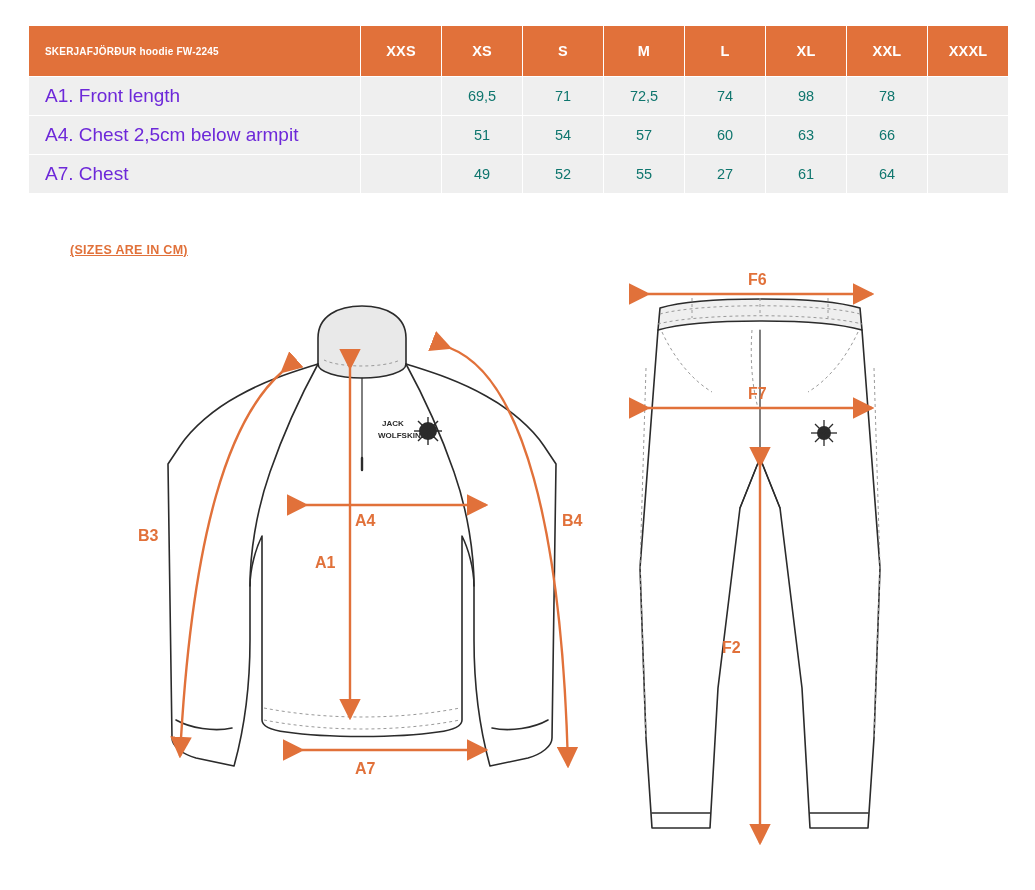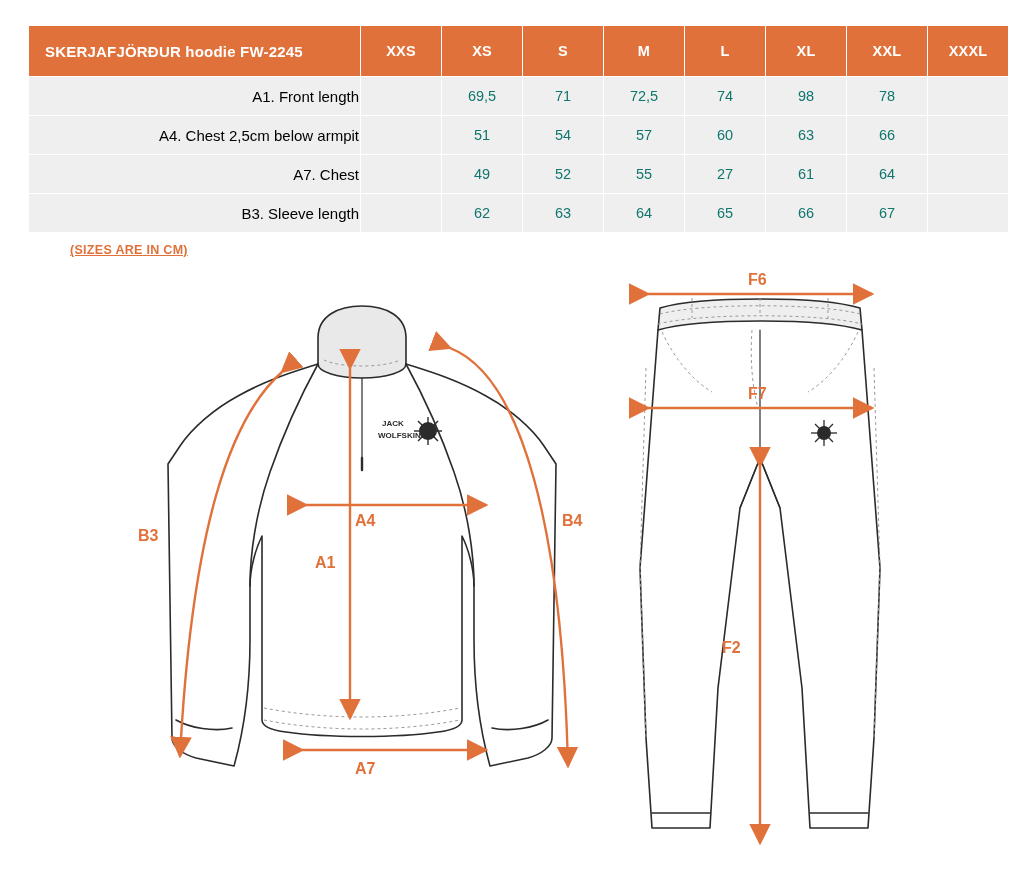--- a/index.html
+++ b/index.html
@@ -40,32 +40,32 @@
     color: #ffffff;
     font-weight: bold;
     text-align: center;
     letter-spacing: .2px;
     height: 48px;
     font-size: 14.5px;
   }
   table.size-table thead th.first {
     text-align: left;
     padding-left: 16px;
-    font-size: 15px;
+    font-size: 10px;
   }
   table.size-table tbody td {
     background: #efefef;
     text-align: center;
     color: #0f766e;
   }
   table.size-table tbody td.label {
-    text-align: right;
+    text-align: left;
     padding-left: 16px;
-    color: #000000;
-    font-size: 15px;
+    color: #6d28d9;
+    font-size: 19px;
   }
   table.size-table tbody td.empty {
     background: #efefef;
   }
   .col-first { width: 332px; }
   .col-size  { width: 81px; }
 
   #units-note {
     position: absolute;
     left: 70px;
@@ -146,31 +146,20 @@
       </tr>
       <tr>
         <td class="label">A7. Chest</td>
         <td class="empty"></td>
         <td>49</td>
         <td>52</td>
         <td>55</td>
         <td>27</td>
         <td>61</td>
         <td>64</td>
-        <td class="empty"></td>
-      </tr>
-      <tr>
-        <td class="label">B3. Sleeve length</td>
-        <td class="empty"></td>
-        <td>62</td>
-        <td>63</td>
-        <td>64</td>
-        <td>65</td>
-        <td>66</td>
-        <td>67</td>
         <td class="empty"></td>
       </tr>
     </tbody>
   </table>
 </div>
 
 <div id="units-note">(SIZES ARE IN CM)</div>
 
 <div id="figures">
 

